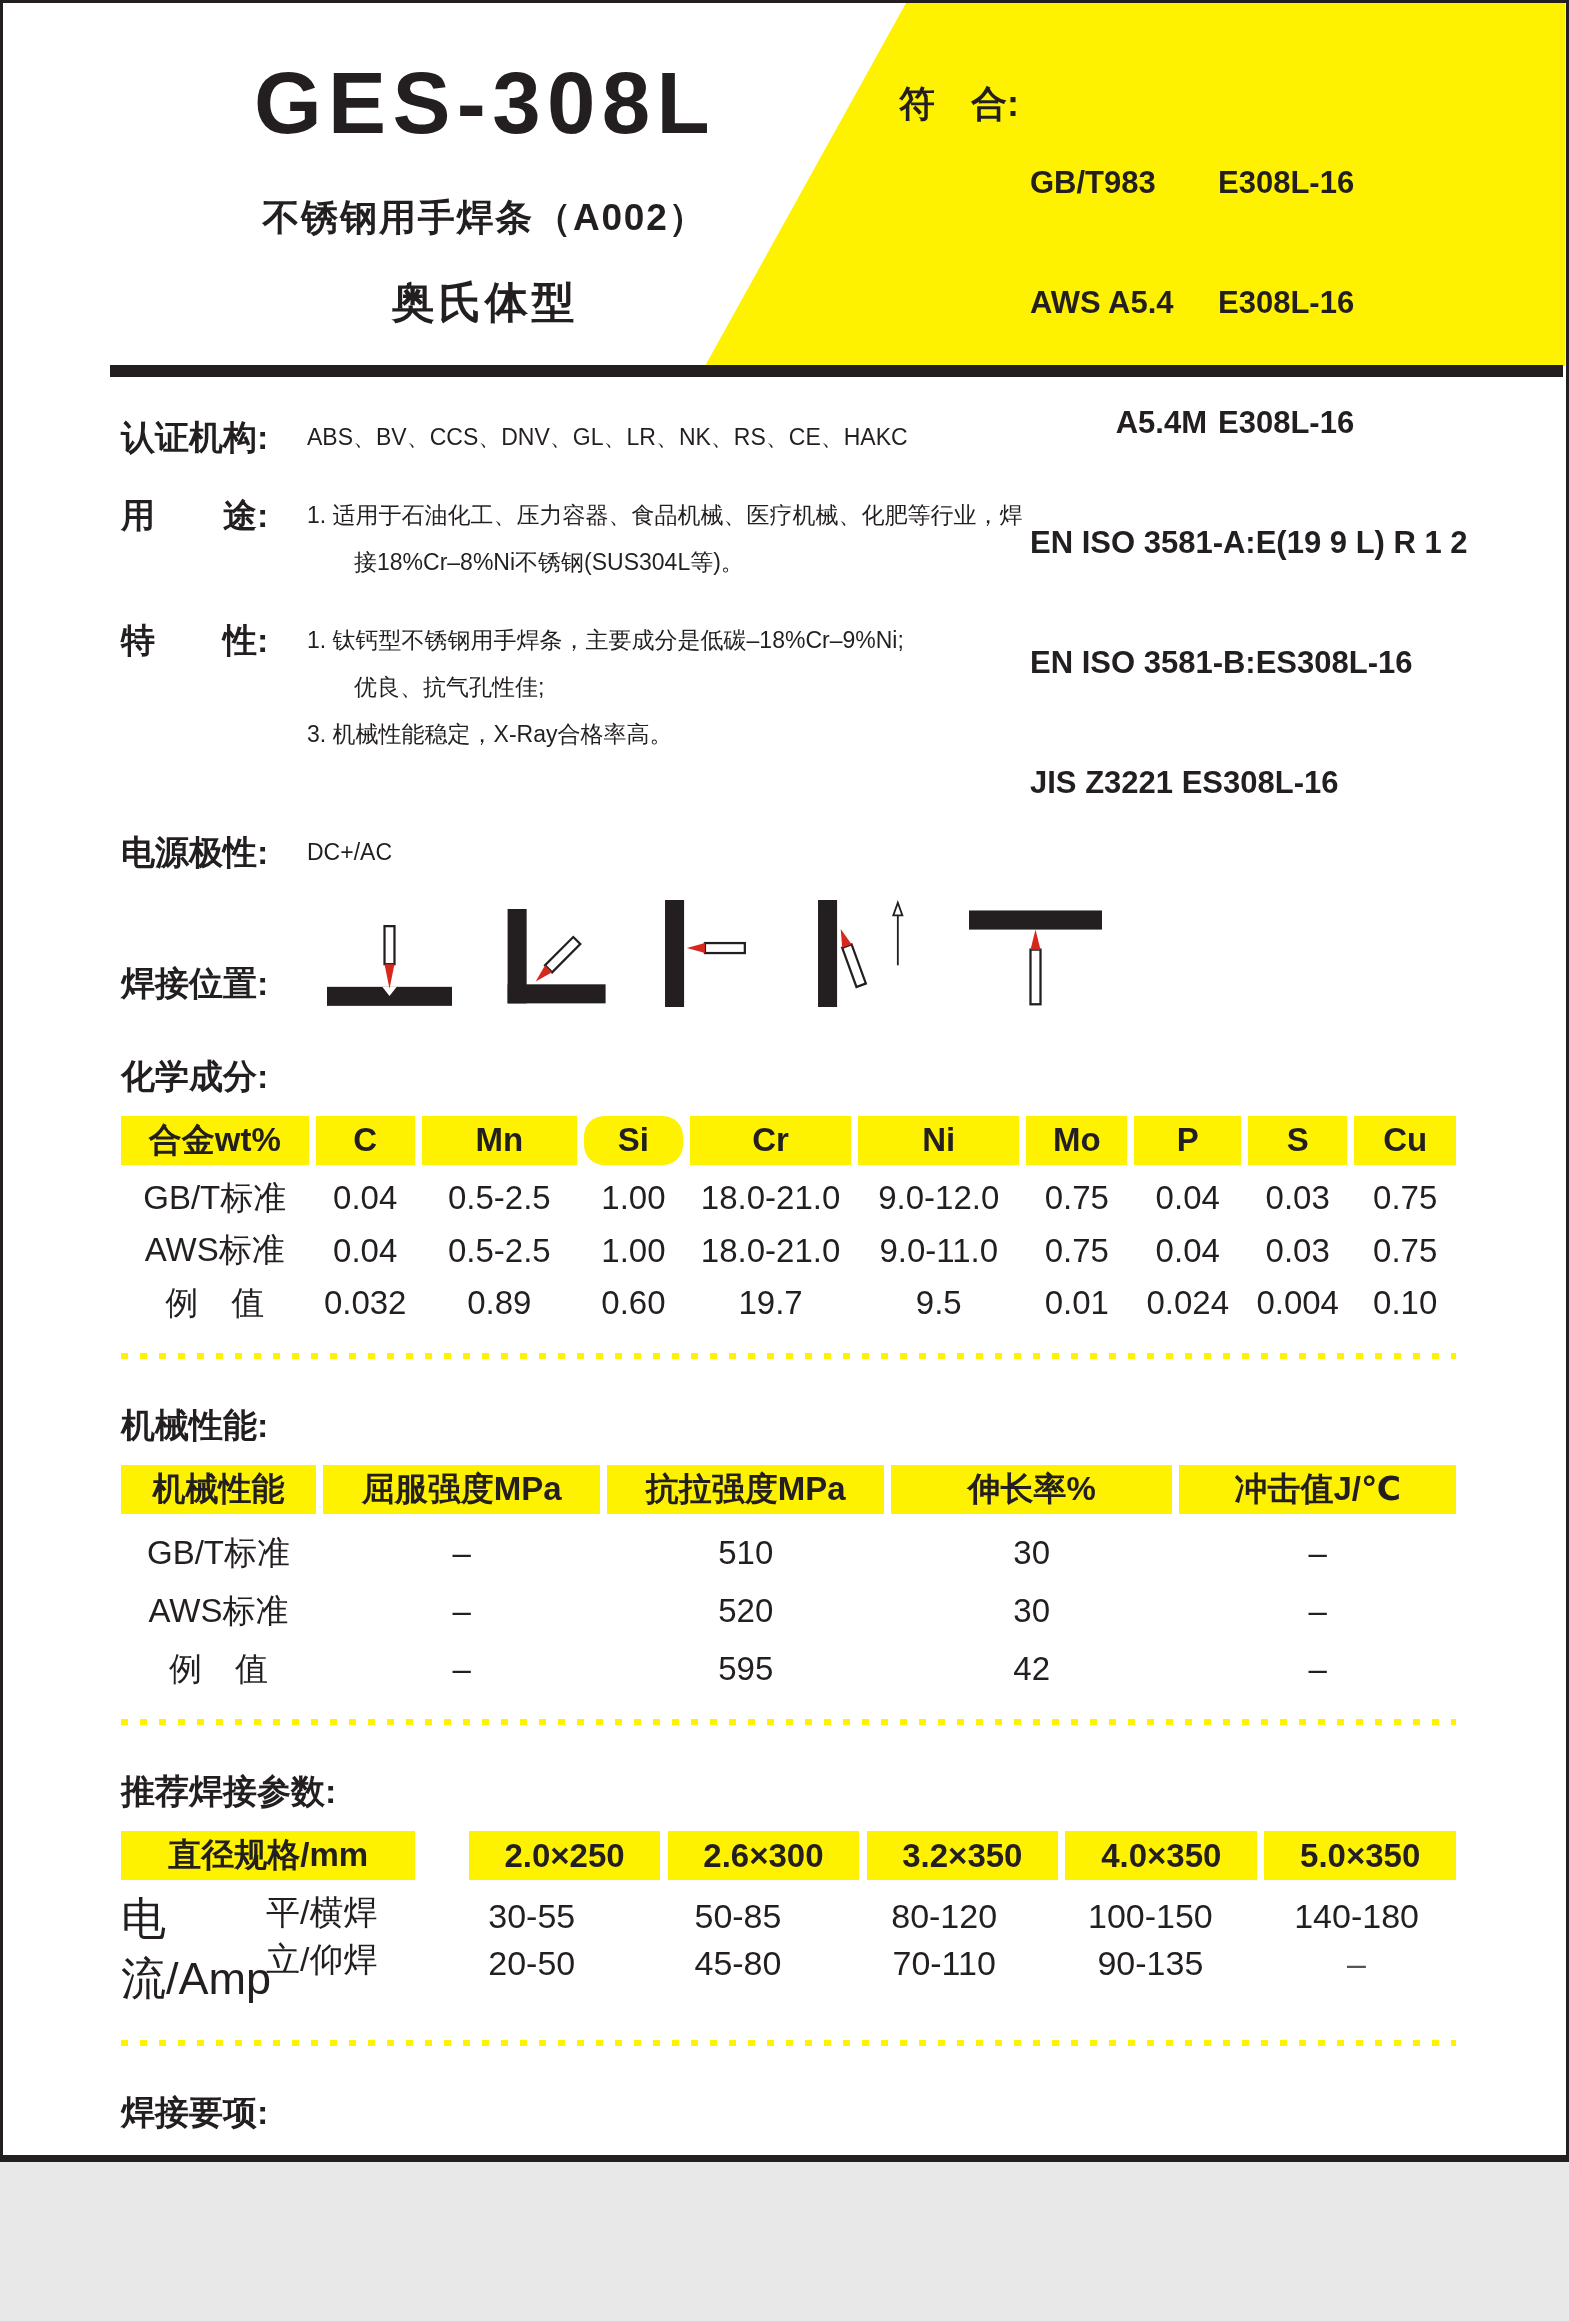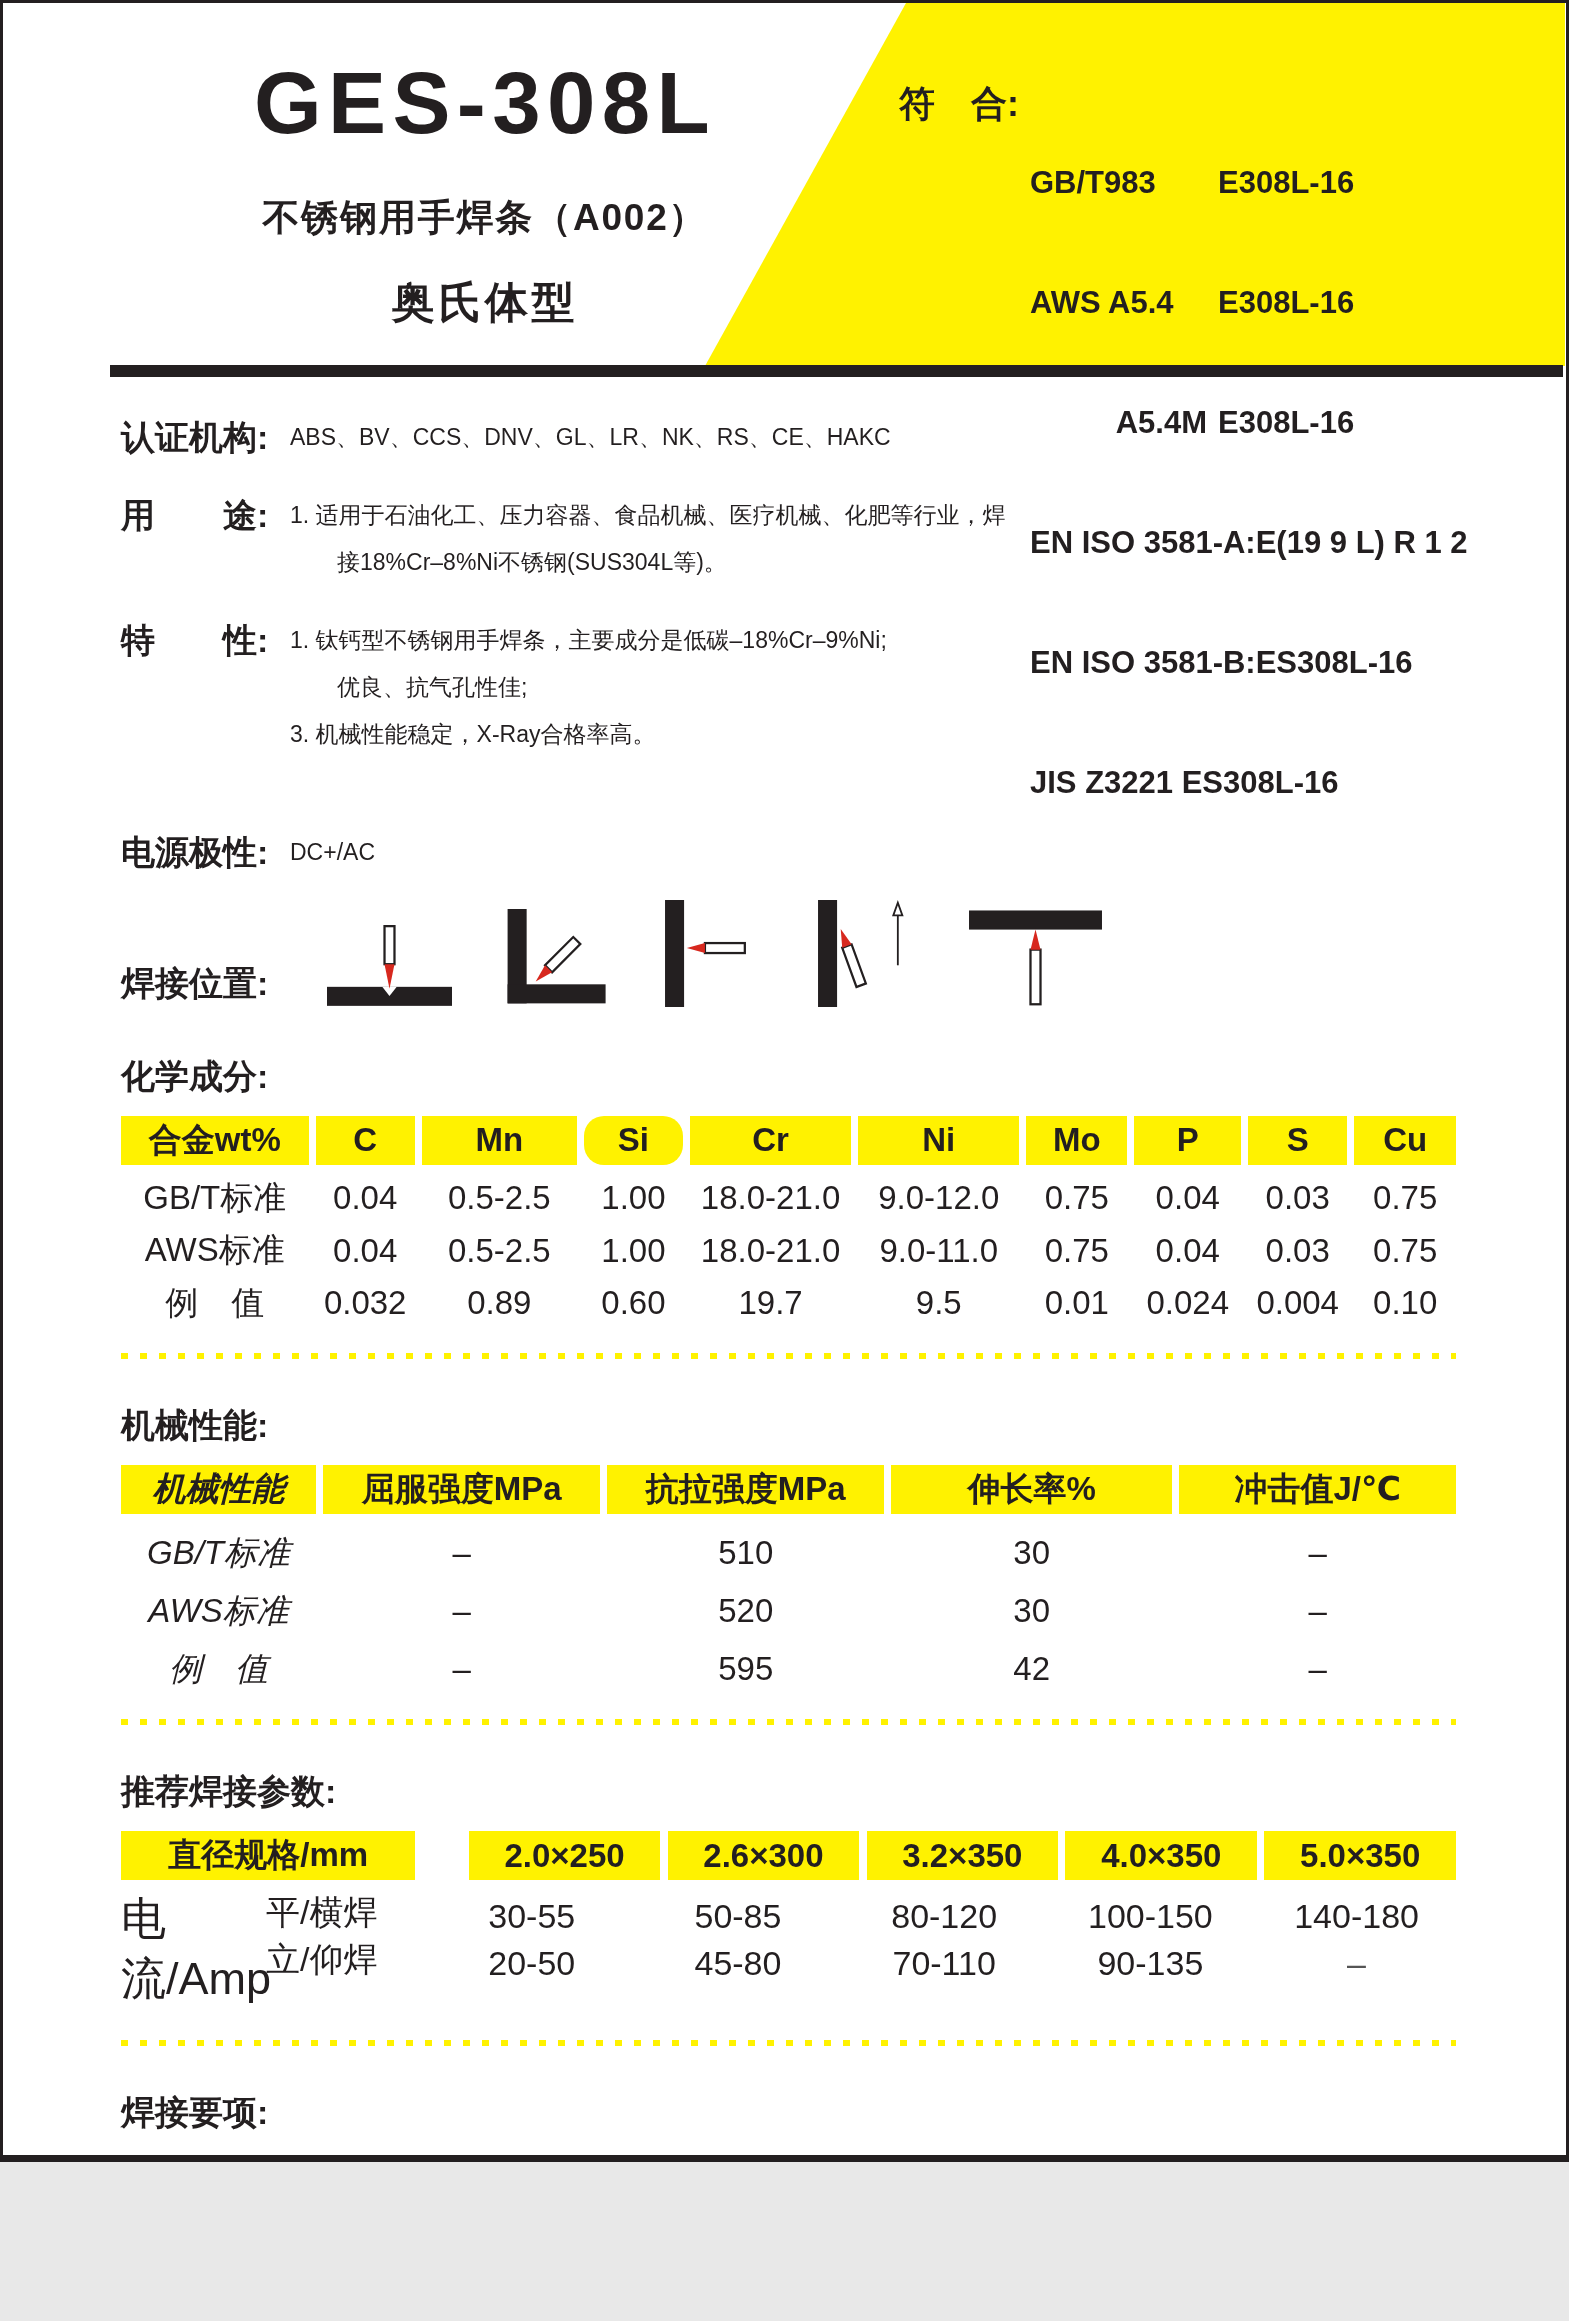--- a/index.html
+++ b/index.html
@@ -28,21 +28,21 @@
   .main-title{font-size:87px;font-weight:bold;letter-spacing:6.4px;line-height:1;}
   .subtitle{margin-top:47px;font-size:37px;font-weight:bold;letter-spacing:1.8px;}
   .type-line{margin-top:31px;font-size:43px;font-weight:bold;letter-spacing:3.6px;}
   .spec{position:absolute;left:896px;top:80px;display:flex;align-items:flex-start;}
   .spec-label{font-size:36px;font-weight:bold;white-space:pre;line-height:42px;}
   .spec-lines{margin-left:11px;font-size:31px;font-weight:bold;line-height:40px;white-space:pre;}
   .std{display:inline-block;width:188px;}
   .std.ra{text-align:right;padding-right:11px;box-sizing:border-box;}
   
   .body{position:absolute;left:118px;top:411px;width:1335px;}
-  .row{display:flex;margin-bottom:42px;}
+  .row{display:flex;margin-bottom:42px;gap:17px;}
   .row-label{width:153px;flex:none;font-weight:bold;font-size:34px;white-space:pre;line-height:47px;}
   .row-content{flex:1;font-size:23px;line-height:47px;margin-left:16px;}
   .line{white-space:pre;}
   .line.indent{padding-left:47px;}
   .row.tight{margin-bottom:31px;}
   .row.features{margin-bottom:71px;}
   .row.polarity{margin-bottom:23.6px;}
   .positions-row{display:flex;align-items:flex-end;margin-bottom:47px;}
   .pos-icons{display:flex;align-items:flex-end;gap:51px;margin-left:53px;}
   .pos-icons svg{display:block;}
@@ -52,21 +52,21 @@
   .t-row .cell{display:flex;align-items:center;justify-content:center;text-align:center;font-size:33px;}
   .t-head .cell{background:#FFF200;font-weight:bold;height:49px;}
   .t-data{margin-top:14.5px;}
   .t-data .cell{height:38px;}
   .mech .t-data,.mech-data{margin-top:20px;}
   
   .cc0{flex:190 0 0;} .cc1{flex:100 0 0;} .cc2{flex:157 0 0;} .cc3{flex:100 0 0;border-radius:20px;}
   .cc4{flex:163 0 0;} .cc5{flex:163 0 0;} .cc6{flex:102 0 0;} .cc7{flex:108 0 0;}
   .cc8{flex:100 0 0;} .cc9{flex:103 0 0;}
   
-  .mc0{flex:210 0 0;font-style:italic;} .mc1{flex:298 0 0;} .mc2{flex:298 0 0;} .mc3{flex:302 0 0;} .mc4{flex:298 0 0;}
+  .mc0{flex:210 0 0;} .mc1{flex:298 0 0;} .mc2{flex:298 0 0;} .mc3{flex:302 0 0;} .mc4{flex:298 0 0;}
   
   .pc0{flex:335 0 0;} .pc1{flex:218 0 0;margin-left:46px;} .pc2{flex:218 0 0;} .pc3{flex:218 0 0;}
   .pc4{flex:218 0 0;} .pc5{flex:218 0 0;}
   .param-body{display:flex;margin-top:9px;}
   .amp-cell{width:145px;flex:none;display:flex;align-items:center;font-size:45px;}
   .param-grid{flex:1;}
   .p-row{display:flex;gap:7.3px;align-items:flex-end;height:47px;}
   .p-sub{width:159px;flex:none;font-size:34px;text-align:left;}
   .p-cell{flex:218 0 0;text-align:center;font-size:34px;} 
   .dots{height:5.5px;margin-top:31px;

